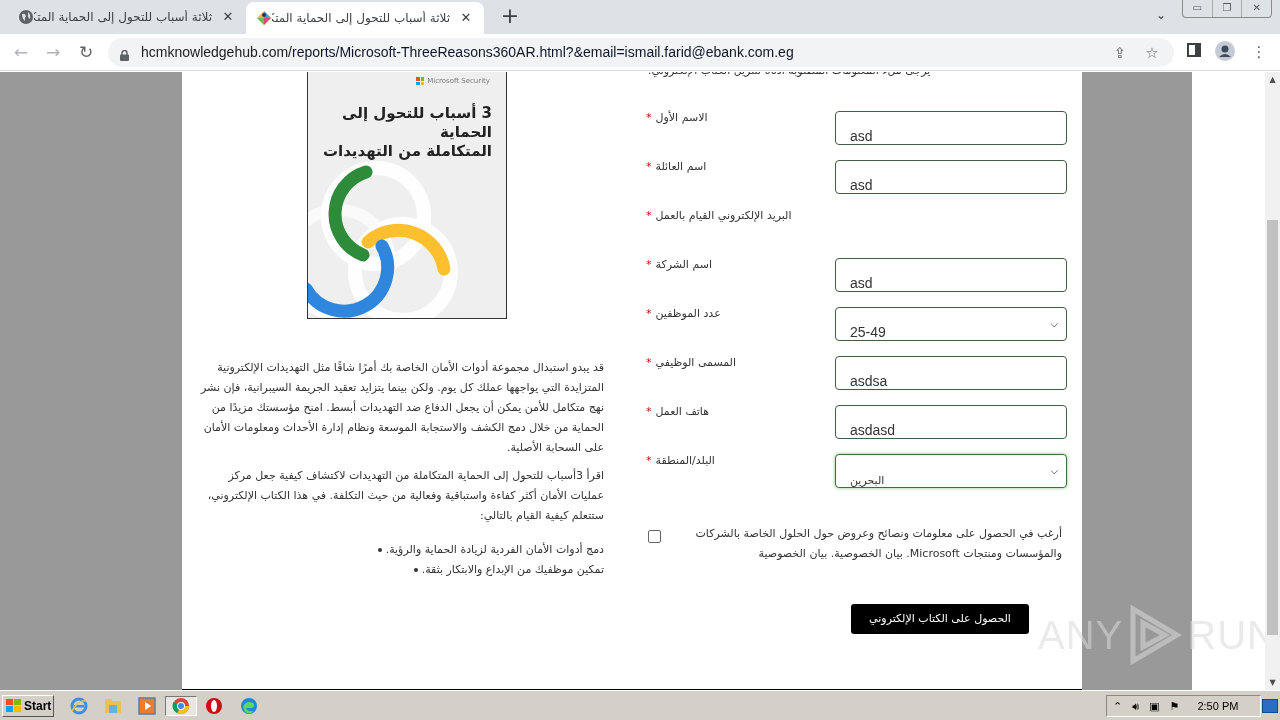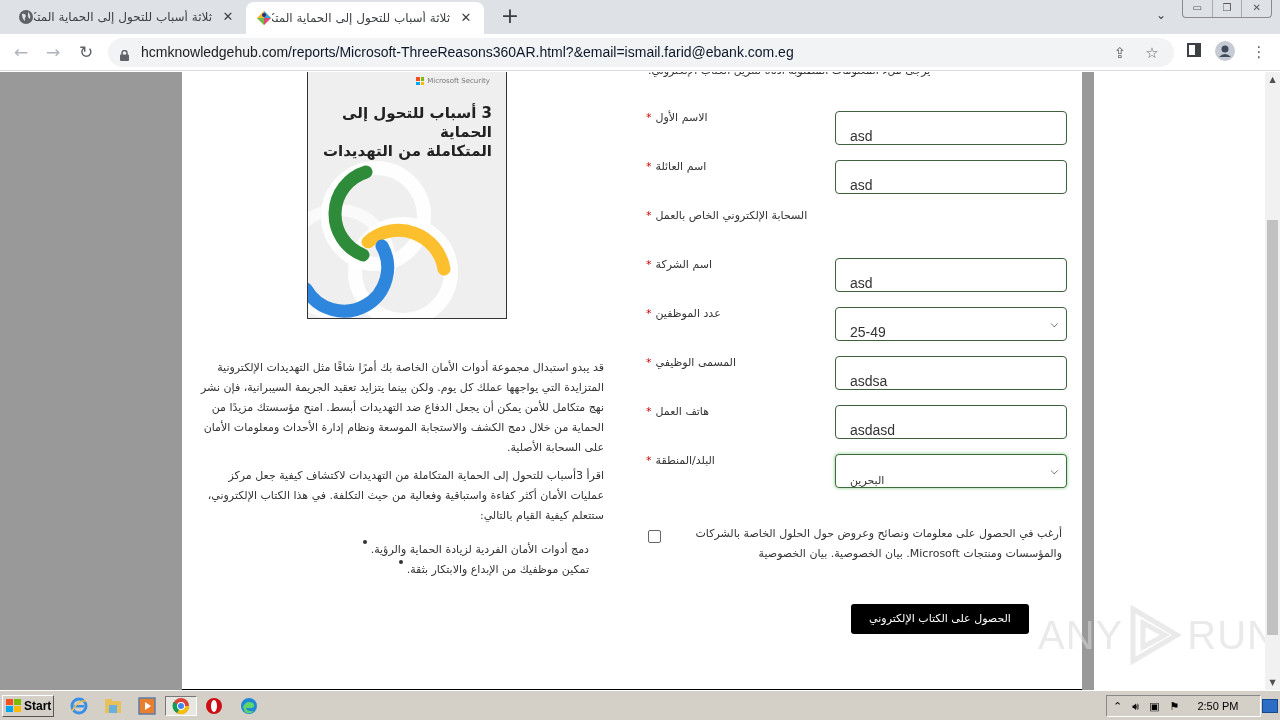--- a/index.html
+++ b/index.html
@@ -27,21 +27,21 @@
   .navbtn.fwd { left: 42px; color: #b0b3b8; }
   .navbtn.reload { left: 75px; }
   .omnibox { position: absolute; left: 108px; top: 4px; width: 1066px; height: 29px; background: #f1f3f4; border-radius: 15px; }
   .lock { position: absolute; left: 12px; top: 8px; width: 9px; height: 10px; }
   .url { position: absolute; left: 33px; top: 6px; font-size: 14px; color: #202124; white-space: nowrap; font-family: "Liberation Sans", sans-serif; }
   .url .dim { color: #0f172a; }
   .omni-icon { position: absolute; top: 5px; width: 20px; height: 20px; font-size: 15px; color: #5f6368; text-align: center; line-height: 20px; }
   .tb-icon { position: absolute; top: 41px; width: 22px; height: 22px; text-align: center; color: #5f6368; font-size: 15px; line-height: 22px; }
 
   
-  .viewport { position: absolute; left: 0; top: 72px; width: 1094px; height: 618px; background: #999; overflow: hidden; }
+  .viewport { position: absolute; left: 0; top: 72px; width: 1192px; height: 618px; background: #999; overflow: hidden; }
   .content { position: absolute; left: 182px; top: 0; width: 900px; height: 618px; background: #fff; }
   .bottom-line { position: absolute; left: 182px; top: 617px; width: 900px; height: 2px; background: #000; }
 
   
   .scrollbar { position: absolute; left: 1265px; top: 72px; width: 15px; height: 618px; background: #f1f1f1; }
   .scroll-up, .scroll-down { position: absolute; left: 0; width: 15px; height: 15px; font-size: 8px; color: #505050; text-align: center; line-height: 15px; }
   .scroll-up { top: 0; }
   .scroll-down { bottom: 0; }
   .scroll-thumb { position: absolute; left: 2px; top: 148px; width: 11px; height: 415px; background: #c1c1c1; }
 
@@ -54,21 +54,21 @@
   .cover svg { position: absolute; left: 0; top: 80px; }
 
   
   .desc { position: absolute; left: 14px; top: 286px; width: 408px; direction: rtl; text-align: right; font-size: 11px; color: #333; line-height: 20px; font-family: "DejaVu Sans", sans-serif; }
   .desc p { margin-bottom: 8px; }
   .desc ul { list-style: none; margin-top: 14px; padding-right: 0; }
   .desc li { position: relative; padding-right: 0; margin-right: 40px; direction: rtl; text-align: right; font-size: 11px; line-height: 20px; }
   .desc li::after { content: ""; position: absolute; left: -12px; top: 8px; width: 4px; height: 4px; background: #333; border-radius: 50%; display: none; }
   .bullet-dot { display: inline-block; width: 4px; height: 4px; background: #333; border-radius: 50%; margin-left: 10px; vertical-align: middle; }
   .desc ul { direction: ltr; }
-  .desc ul li { direction: rtl; display: flex; flex-direction: row-reverse; justify-content: flex-end; margin-left: 26px; margin-right: 15px; gap: 4px; text-align: left; }
+  .desc ul li { direction: rtl; display: flex; flex-direction: row-reverse; justify-content: flex-end; align-items: center; margin-left: 26px; margin-right: 0; gap: 4px; text-align: left; }
 
   
   .intro { position: absolute; left: 466px; top: -8px; width: 420px; font-size: 11px; color: #333; direction: rtl; text-align: left; }
   .form-row { position: absolute; left: 464px; width: 422px; height: 34px; }
   .form-label { position: absolute; left: 0; top: 0; width: 180px; font-size: 11px; color: #333; direction: ltr; text-align: left; display: flex; gap: 4px; }
   .form-label .star { color: #c00; font-size: 11px; }
   .form-label .txt { direction: rtl; }
   .form-input { position: absolute; left: 189px; top: 0; width: 232px; height: 34px; border: 1px solid #3f5f3f; border-radius: 4px; font-size: 14px; color: #333; padding: 8px 14px; line-height: 32px; font-family: "Liberation Sans", sans-serif; background: #fff; }
   .form-select .chev { position: absolute; right: 8px; top: 0; font-size: 10px; color: #333; }
   .form-select.focused { border: 1px solid #3c6e3c; box-shadow: 0 0 3px 1px #b6dfb6; }
@@ -216,21 +216,21 @@
         <div class="form-label">
             <span class="star">*</span>
             <span class="txt">اسم العائلة</span>
           </div>
         <div class="form-input">asd</div>
       </div>
 
       <div class="form-row" style="top:137px">
         <div class="form-label">
             <span class="star">*</span>
-            <span class="txt">السحابة الإلكتروني الخاص بالعمل</span>
+            <span class="txt">البريد الإلكتروني القيام بالعمل</span>
           </div>
       </div>
 
       <div class="form-row" style="top:186px">
         <div class="form-label">
             <span class="star">*</span>
             <span class="txt">اسم الشركة</span>
           </div>
         <div class="form-input">asd</div>
       </div>

